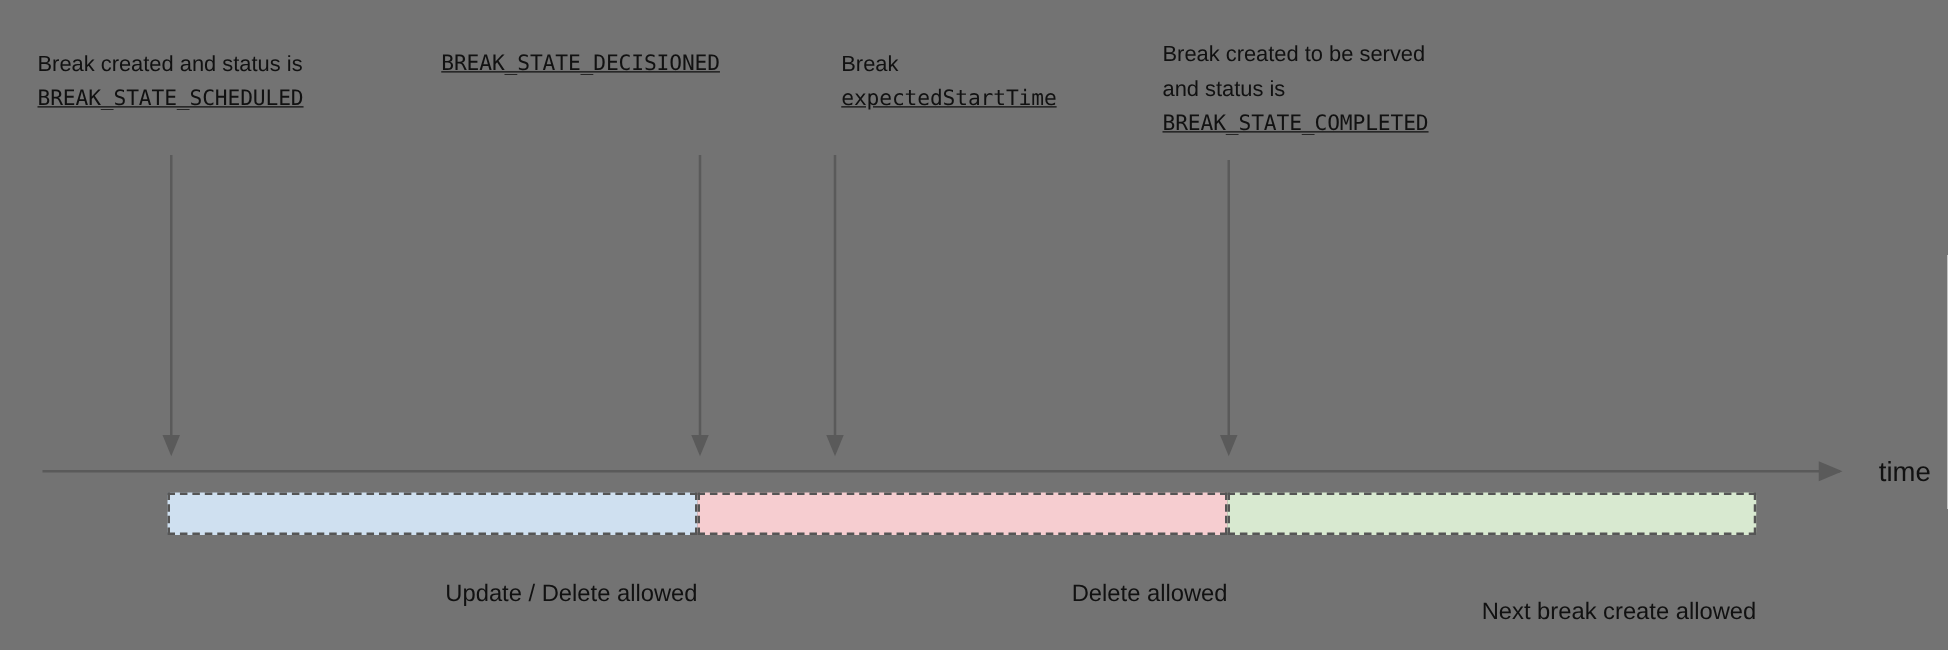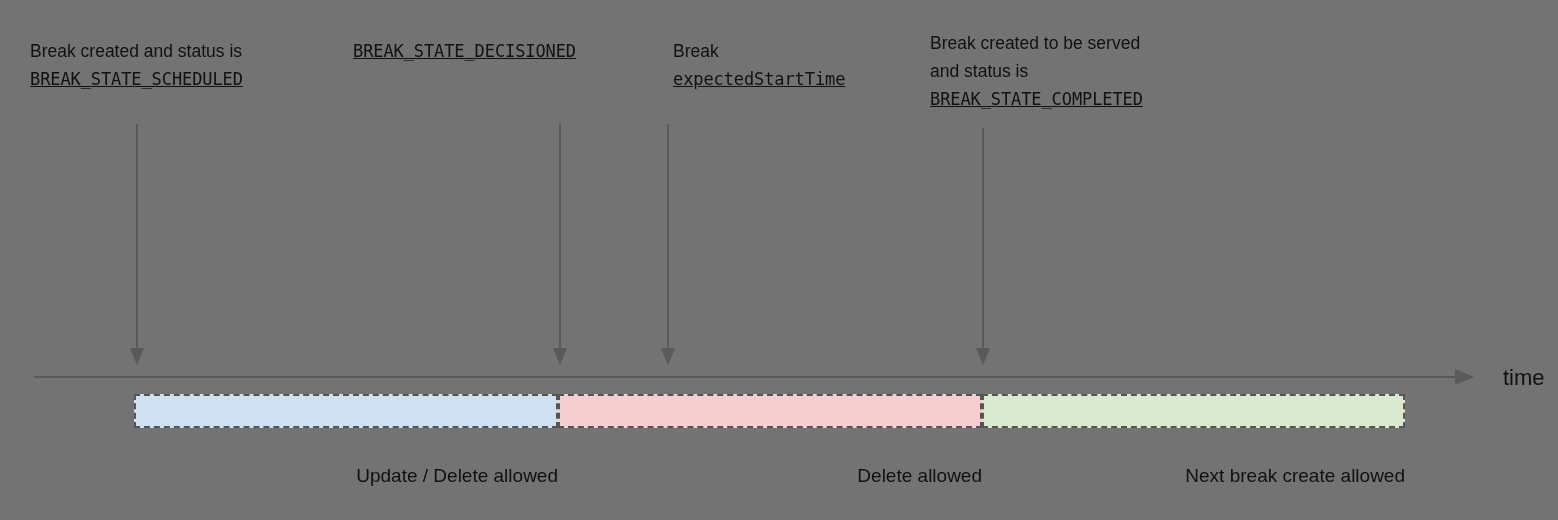--- a/index.html
+++ b/index.html
@@ -146,15 +146,15 @@
   <div id="time-axis" style="left:34px; top:376px; width:1438px;"></div>
   <div id="time-axis-head" style="left:1455px; top:368.5px;"></div>
   <div id="time-axis-label" style="left:1483px; top:367px;margin-left:20px;">time</div>
 
   <div class="phase-bar" style="left:134px; width:424px; background:#cfe0f0;"></div>
   <div class="phase-bar" style="left:558px; width:424px; background:#f6cdd0;"></div>
   <div class="phase-bar" style="left:982px; width:423px; background:#d8e9d0;"></div>
 
   <div class="phase-caption" style="left:134px; width:424px; top:466px;">Update / Delete allowed</div>
   <div class="phase-caption" style="left:558px; width:424px; top:466px;">Delete allowed</div>
-  <div class="phase-caption" style="left:982px; width:423px; top:466px;">Next break create allowed</div>
+  <div class="phase-caption" style="left:982px; width:423px; top:480px;">Next break create allowed</div>
 
 </div>
 
 </body></html>

